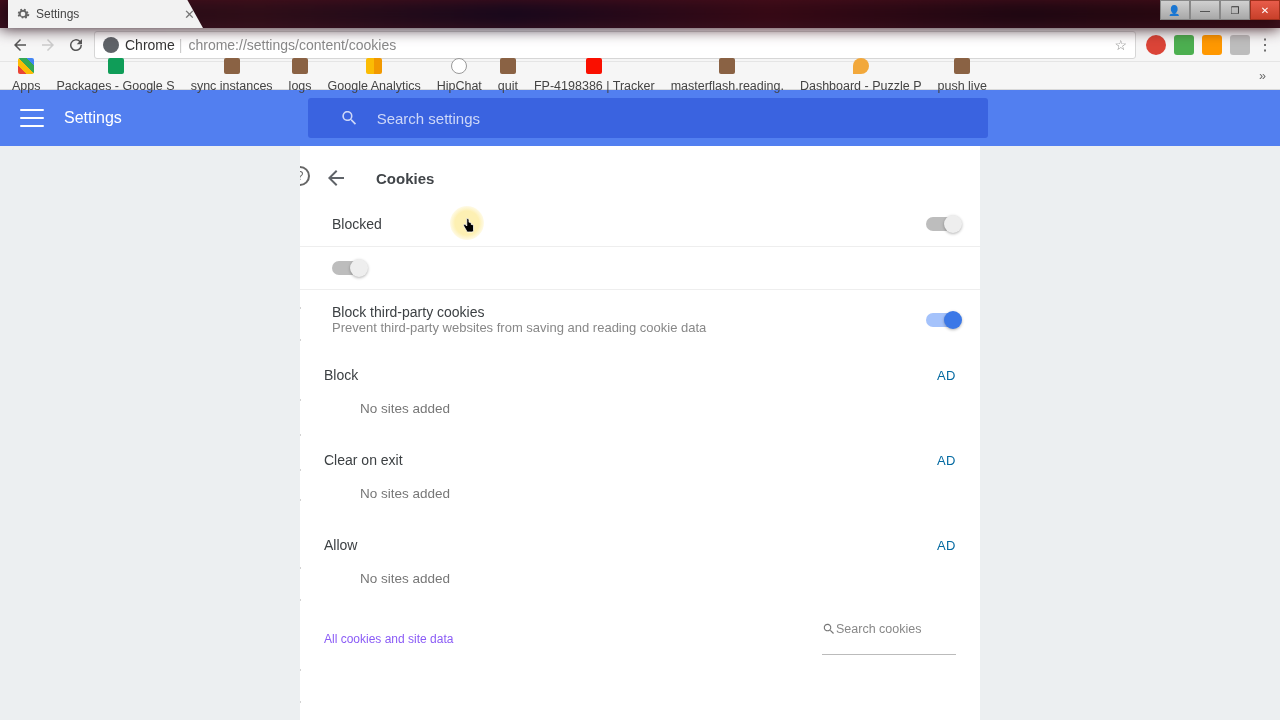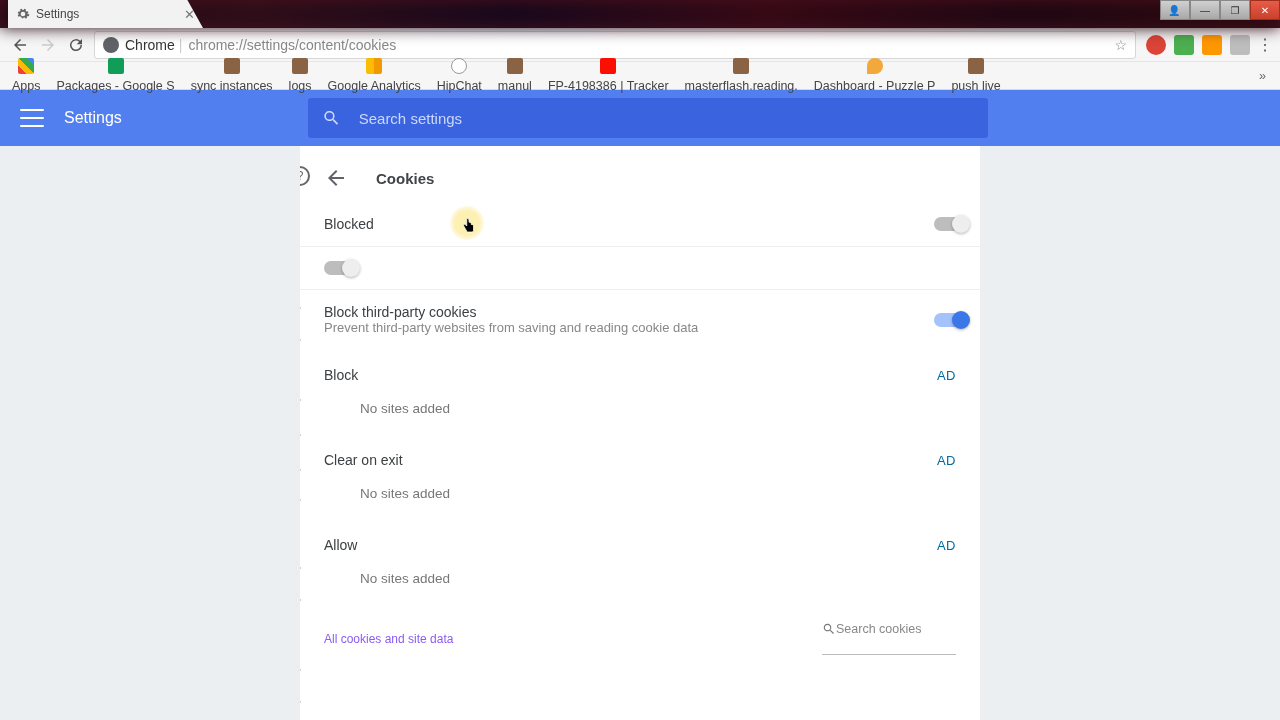--- a/index.html
+++ b/index.html
@@ -46,38 +46,38 @@
 .bm-icon.hipchat { background: #fff; border: 1px solid #999; border-radius: 50%; }
 .bm-icon.adobe { background: #fa0f00; }
 .bm-icon.cloud { background: #f2a83b; border-radius: 50% 50% 50% 0; }
 .bm-overflow { margin-left: auto; padding-right: 8px; color: #666; }
 
 
 .blue-header { height: 56px; background: #527ff0; display: flex; align-items: center; padding: 0 20px; color: #fff; }
 .hamburger { width: 24px; height: 18px; display: flex; flex-direction: column; justify-content: space-between; margin-right: 20px; cursor: pointer; }
 .hamburger span { height: 2px; background: #fff; border-radius: 1px; }
 .header-title { font-size: 16px; }
-.search-box { margin-left: 186px; width: 680px; height: 40px; background: #3a63e0; border-radius: 3px; display: flex; align-items: center; padding: 0 14px; color: #e3e8fb; }
+.search-box { margin-left: 186px; width: 680px; height: 40px; background: #3a63e0; border-radius: 3px; display: flex; align-items: center; padding: 0 32px; color: #e3e8fb; }
 .search-box svg { margin-right: 18px; }
 .search-box input { background: transparent; border: none; outline: none; color: #e3e8fb; font-size: 15px; width: 100%; }
 .search-box input::placeholder { color: #cdd7f8; }
 
 
 .content-area { height: calc(720px - 28px - 34px - 28px - 56px); background: #eceff1; display: flex; justify-content: center; }
 .left-edge { width: 300px; }
 .panel { width: 680px; background: #fff; position: relative; overflow: hidden; }
 .right-edge { flex: 1; }
 
 .help-badge { position: absolute; left: -10px; top: 20px; width: 20px; height: 20px; border: 2px solid #666; border-radius: 50%; display: flex; align-items: center; justify-content: center; font-size: 12px; color: #666; }
 
 .page-head { display: flex; align-items: center; padding: 20px 24px 12px; }
 .back-arrow { width: 24px; height: 24px; margin-right: 28px; color: #5f6368; cursor: pointer; }
 .page-title { font-size: 15px; font-weight: 600; color: #414549; }
 
-.row { padding: 14px 24px; border-bottom: 1px solid #eee; display: flex; align-items: center; position: relative; }
+.row { padding: 14px 32px; border-bottom: 1px solid #eee; display: flex; align-items: center; position: relative; }
 .row .label { font-size: 14px; color: #3c4043; }
 .row .sub { font-size: 13px; color: #888; margin-top: 0; }
 .row .col { flex: 1; }
 .toggle { width: 34px; height: 14px; background: #bdbdbd; border-radius: 7px; position: relative; }
 .toggle .knob { position: absolute; width: 18px; height: 18px; background: #f1f1f1; border-radius: 50%; top: -2px; left: -2px; box-shadow: 0 1px 3px rgba(0,0,0,.3); }
 .toggle.off-right .knob { left: auto; right: -2px; background: #eee; }
 .toggle.on { background: #a4c2fb; }
 .toggle.on .knob { left: auto; right: -2px; background: #3b78e7; }
 .toggle.cut { margin-right: -12px; }
 
@@ -172,21 +172,21 @@
   <div class="bm">
       <div class="bm-icon ga"></div>
       <span>Google Analytics</span>
     </div>
   <div class="bm">
       <div class="bm-icon hipchat"></div>
       <span>HipChat</span>
     </div>
   <div class="bm">
       <div class="bm-icon puzzle"></div>
-      <span>manul</span>
+      <span>quit</span>
     </div>
   <div class="bm">
       <div class="bm-icon adobe"></div>
       <span>FP-4198386 | Tracker</span>
     </div>
   <div class="bm">
       <div class="bm-icon puzzle"></div>
       <span>masterflash.reading.</span>
     </div>
   <div class="bm">

